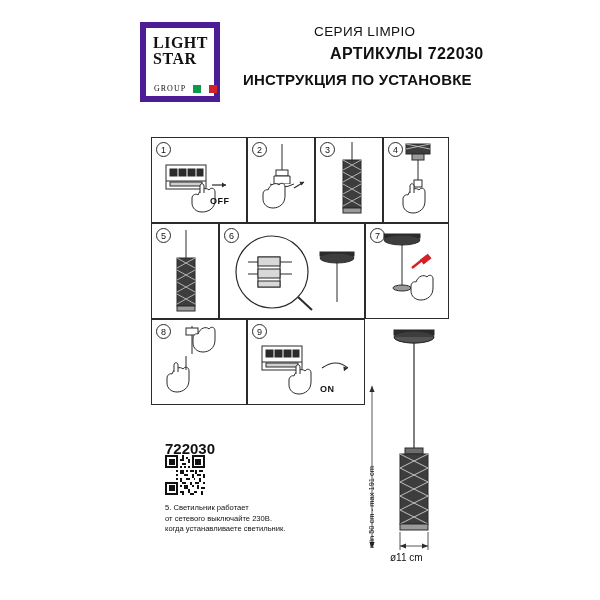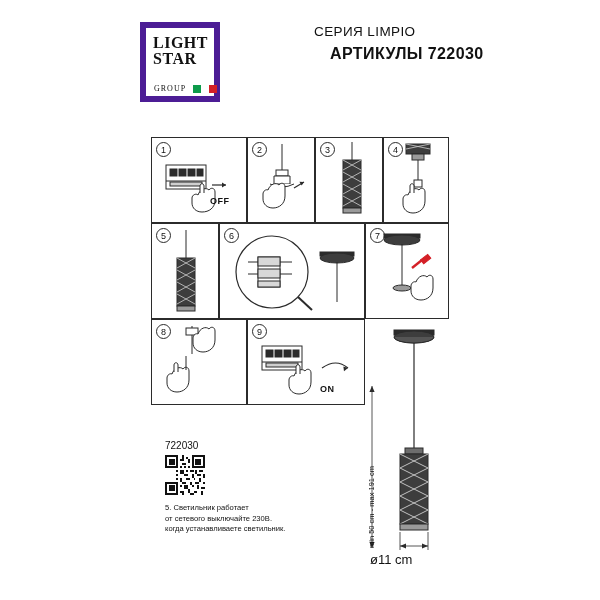--- a/index.html
+++ b/index.html
@@ -127,31 +127,31 @@
     display: block;
     transform: rotate(-90deg);
     transform-origin: left top;
     position: absolute;
     left: 9px; top: 163px;
     white-space: nowrap;
     font-size: 7.5px;
   }
   .dim-h {
     position: absolute;
-    left: 370px; top: 552px;
-    font-size: 13px;
+    left: 390px; top: 552px;
+    font-size: 10px;
     color: #111;
   }
 
   
   .code-label {
     position: absolute;
     left: 165px; top: 440px;
-    font-size: 10px;
-    font-weight: normal;
+    font-size: 15px;
+    font-weight: bold;
     color: #111;
   }
   .qr {
     position: absolute;
     left: 165px; top: 455px;
     width: 40px; height: 40px;
   }
   .notes {
     position: absolute;
     left: 165px; top: 503px;
@@ -175,20 +175,21 @@
     <div class="logo-flag">
       <i class="flag-g"></i>
         <i class="flag-w"></i>
         <i class="flag-r"></i>
     </div>
   </div>
 
   <div class="hdr-series">СЕРИЯ LIMPIO</div>
   <div class="hdr-art">АРТИКУЛЫ 722030</div>
   <div class="hdr-instr">
+    <div>ИНСТРУКЦИЯ ПО УСТАНОВКЕ</div>
   </div>
 
   <div class="cell" style="left:151px; top:137px; width:96px; height:86px;">
     <div class="cell-num">1</div>
     <svg class="art" width="96" height="86" viewBox="0 0 96 86">
 
       <g stroke="#2b2b2b" stroke-width="1" fill="#fff">
         <rect x="14" y="27" width="40" height="24"></rect>
         <rect x="18" y="31" width="7" height="7" fill="#2b2b2b"></rect>
         <rect x="27" y="31" width="7" height="7" fill="#2b2b2b"></rect>

